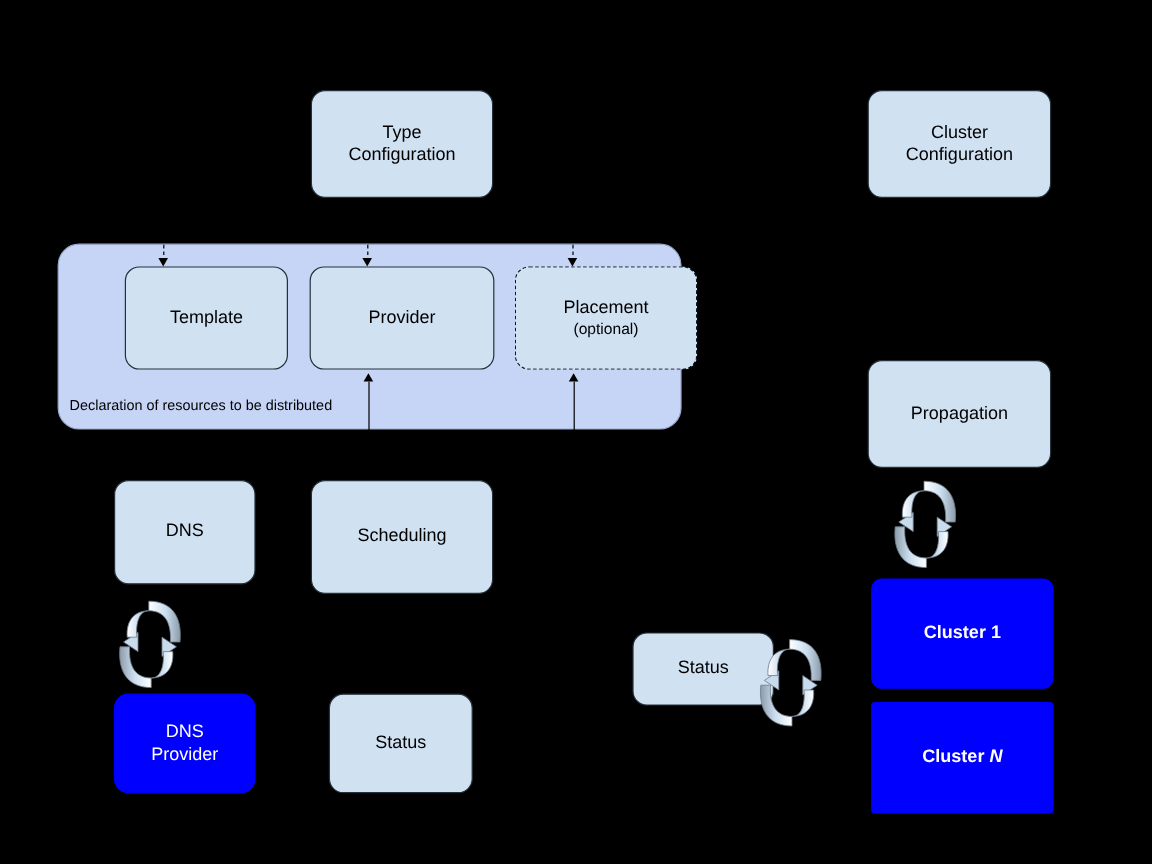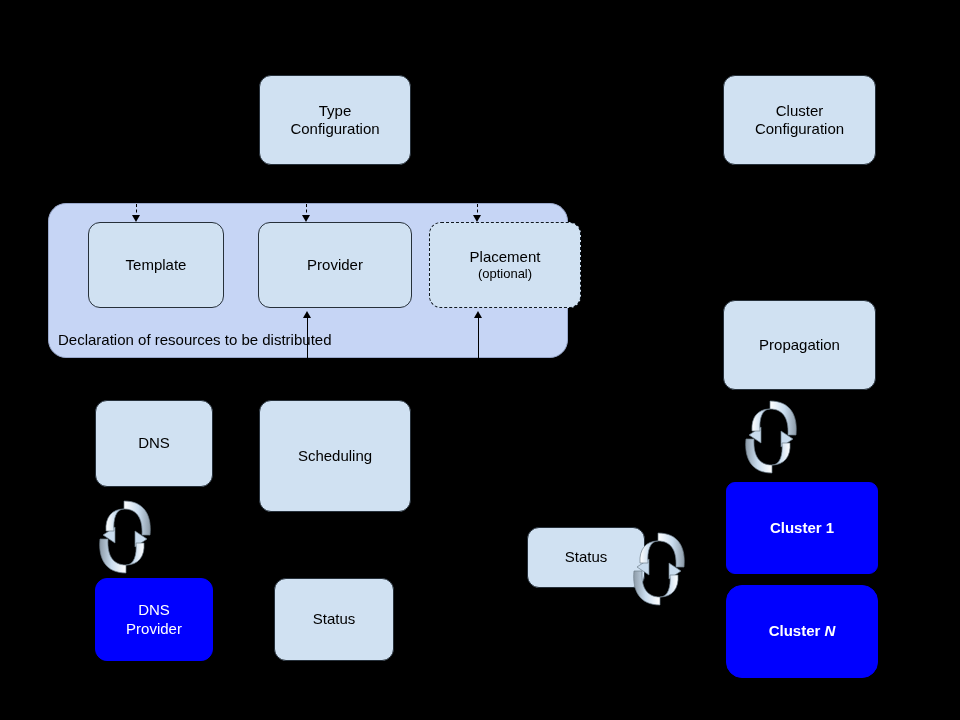--- a/index.html
+++ b/index.html
@@ -58,21 +58,21 @@
   
   .group {
     position: absolute;
     box-sizing: border-box;
     background: #c6d5f5;
     border: 1px solid #9aa9cc;
     border-radius: 18px;
   }
   .group-caption {
     position: absolute;
-    font-size: 15px;
+    font-size: 12px;
     color: #000000;
     white-space: nowrap;
   }
 
   
   .vline {
     position: absolute;
     width: 0;
     border-left: 1.3px solid #000000;
   }
@@ -122,21 +122,21 @@
 
   <div class="vline dashedline" style="left:136px; top:204px; height:14px;"></div>
   <div class="arrowhead-down" style="left:132px; top:215px;"></div>
 
   <div class="vline dashedline" style="left:306px; top:204px; height:14px;"></div>
   <div class="arrowhead-down" style="left:302px; top:215px;"></div>
 
   <div class="vline dashedline" style="left:477px; top:204px; height:14px;"></div>
   <div class="arrowhead-down" style="left:473px; top:215px;"></div>
 
-  <div class="node" style="left:60px; top:222px; width:136px; height:86px;">
+  <div class="node" style="left:76px; top:222px; width:136px; height:86px;">
     <span class="label">Template</span>
   </div>
 
   <div class="node" style="left:230px; top:222px; width:154px; height:86px;">
     <span class="label">Provider</span>
   </div>
 
   <div class="node dashed" style="left:401px; top:222px; width:152px; height:86px;">
     <span>
       <span class="label">Placement</span>
@@ -181,21 +181,21 @@
     </svg>
   </div>
 
   <div class="node blue" style="left:67px; top:578px; width:118px; height:83px;">
     <span>
       <span class="label">DNS</span>
       <span class="label">Provider</span>
     </span>
   </div>
 
-  <div class="node" style="left:231px; top:400px; width:152px; height:112px;">
+  <div class="node" style="left:231px; top:400px; width:152px; height:95px;">
     <span class="label">Scheduling</span>
   </div>
 
   <div class="node" style="left:246px; top:578px; width:120px; height:83px;">
     <span class="label">Status</span>
   </div>
 
   <div class="node" style="left:695px; top:300px; width:153px; height:90px;">
     <span class="label">Propagation</span>
   </div>
@@ -222,21 +222,21 @@
       <path d="M36 68 C 48 68 55 60 54 46 L 46 46 C 47 58 44 68 36 68 Z" fill="url(#gradB2)" stroke="#6f7e8b" stroke-width="0.7"></path>
     </svg>
   </div>
 
   <div class="node blue bold" style="left:698px; top:482px; width:152px; height:92px; border-radius:9px;">
     <span class="label">
       <span>Cluster </span><span>1</span>
     </span>
   </div>
 
-  <div class="node blue bold" style="left:698px; top:585px; width:152px; height:93px; border-radius:16px;justify-content:center;">
+  <div class="node blue bold" style="left:698px; top:585px; width:152px; height:93px; border-radius:3px;justify-content:center;">
     <span class="label">
       <span>Cluster </span><span class="ital">N</span>
     </span>
   </div>
 
   <div class="node" style="left:499px; top:527px; width:118px; height:61px;">
     <span class="label">Status</span>
   </div>
 
   <div class="sync-icon" style="left:624px; top:526px;">

